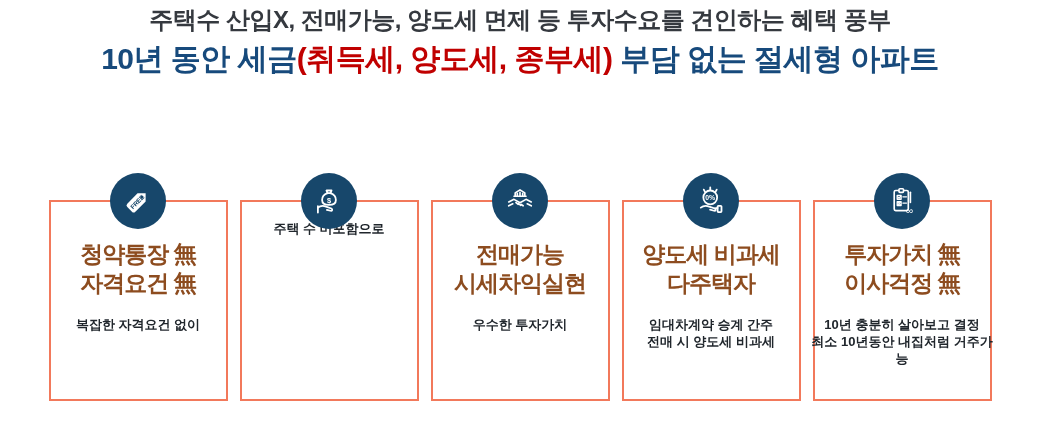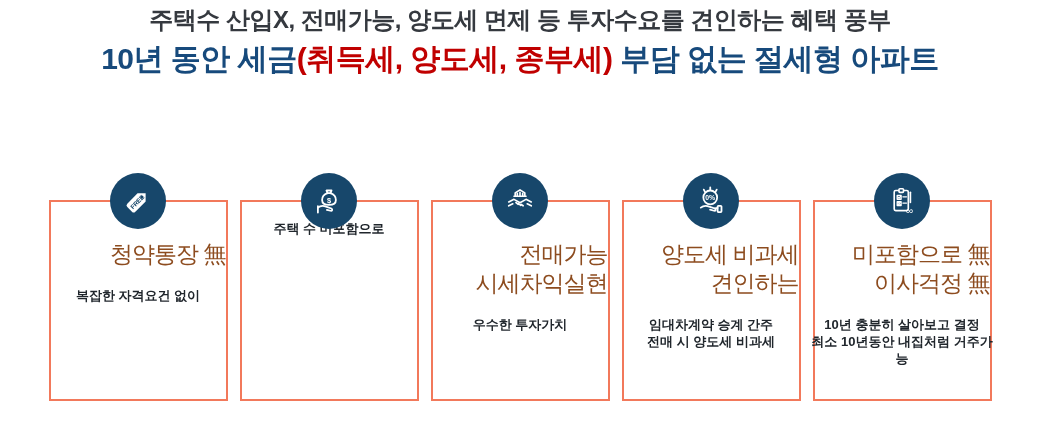--- a/index.html
+++ b/index.html
@@ -26,22 +26,22 @@
     position:relative;width:175px;height:197px;
     border:2px solid var(--border_coral);background:#fff;
   }
   .icon-circle{
     position:absolute;top:-29px;left:50%;transform:translateX(-50%);
     width:56px;height:56px;border-radius:50%;
     background:var(--circle_navy);
     display:flex;align-items:center;justify-content:center;
   }
   .card-title{
-    margin-top:38px;text-align:right;
-    font-size:23px;font-weight:400;color:var(--title_brown);
+    margin-top:38px;text-align:center;
+    font-size:23px;font-weight:700;color:var(--title_brown);
     letter-spacing:-1px;line-height:29px;
   }
   .card-title .line{white-space:nowrap;}
   .card-desc{
     margin-top:18px;font-size:13px;font-weight:700;
     color:var(--desc_dark);line-height:17px;text-align:center;
   }
   .card-desc .line{white-space:nowrap;margin:0 -22px;text-align:center;}
 </style>
 </head>
@@ -59,20 +59,21 @@
           <svg viewBox="0 0 24 24" width="36" height="36">
             <g transform="rotate(45 12 12)">
               <path d="M8.2 8.6 L12 4.8 L15.8 8.6 V18.3 A1.6 1.6 0 0 1 14.2 19.9 H9.8 A1.6 1.6 0 0 1 8.2 18.3 Z" fill="#fff"></path>
               <circle cx="12" cy="8.2" r="1" fill="#17476b"></circle>
               <text transform="translate(13.6 18.4) rotate(-90)" font-size="4.2" font-weight="bold" fill="#17476b" font-family="sans-serif">FREE</text>
             </g>
           </svg>
         </div>
     <div class="card-title">
           <div class="line">청약통장 無</div>
+          <div class="line">자격요건 無</div>
         </div>
     <div class="card-desc">
           <div class="line">복잡한 자격요건 없이</div>
         </div>
   </div>
 
   <div class="card">
     <div class="icon-circle">
           <svg viewBox="0 0 24 24" width="36" height="36" fill="none" stroke="#fff" stroke-width="1.2" stroke-linecap="round" stroke-linejoin="round">
             <path d="M11 6.8 L10.3 5 H13.7 L13 6.8"></path>
@@ -113,21 +114,21 @@
             <circle cx="11.5" cy="9.6" r="4.6"></circle>
             <text x="11.5" y="11.2" font-size="4.6" font-weight="bold" fill="#fff" stroke="none" text-anchor="middle" font-family="sans-serif">0%</text>
             <path d="M7.2 4.4 L8 5.9 M11.5 3 V4.7 M15.8 4.4 L15 5.9"></path>
             <path d="M5.2 16.4 C7 14.9 9 15 10.8 15.7 L14.6 17 C15.6 17.5 15.1 18.8 14 18.5 L11.4 17.8"></path>
             <rect x="16.4" y="15.2" width="2.6" height="4.2" rx="0.5"></rect>
             <path d="M14.6 17 L16.4 16.6"></path>
           </svg>
         </div>
     <div class="card-title">
           <div class="line">양도세 비과세</div>
-          <div class="line">견인하는</div>
+          <div class="line">다주택자</div>
         </div>
     <div class="card-desc">
           <div class="line">임대차계약 승계 간주</div>
           <div class="line">전매 시 양도세 비과세</div>
         </div>
   </div>
 
   <div class="card">
     <div class="icon-circle">
           <svg viewBox="0 0 24 24" width="36" height="36" fill="none" stroke="#fff" stroke-width="1.1" stroke-linecap="round" stroke-linejoin="round">
@@ -136,21 +137,21 @@
             <rect x="8.8" y="8.2" width="2.6" height="2.6" stroke-width="0.9"></rect>
             <path d="M9.4 9.4 l.7 .7 1 -1.3" stroke-width="0.9"></path>
             <rect x="8.8" y="12.4" width="2.6" height="2.6" stroke-width="0.9"></rect>
             <path d="M9.3 12.9 l1.6 1.6 M10.9 12.9 l-1.6 1.6" stroke-width="0.9"></path>
             <path d="M12.6 9.2 h2.4 M12.6 13.4 h2.4" stroke-width="0.9"></path>
             <path d="M17.6 6.2 V13"></path>
             <text x="17" y="20.6" font-size="6.5" fill="#fff" stroke="none" text-anchor="middle" font-family="sans-serif">∞</text>
           </svg>
         </div>
     <div class="card-title">
-          <div class="line">미포함으로 無</div>
+          <div class="line">투자가치 無</div>
           <div class="line">이사걱정 無</div>
         </div>
     <div class="card-desc">
           <div class="line">10년 충분히 살아보고 결정</div>
           <div class="line">최소 10년동안 내집처럼 거주가</div>
           <div class="line">능</div>
         </div>
   </div>
 </div>
 </div>

